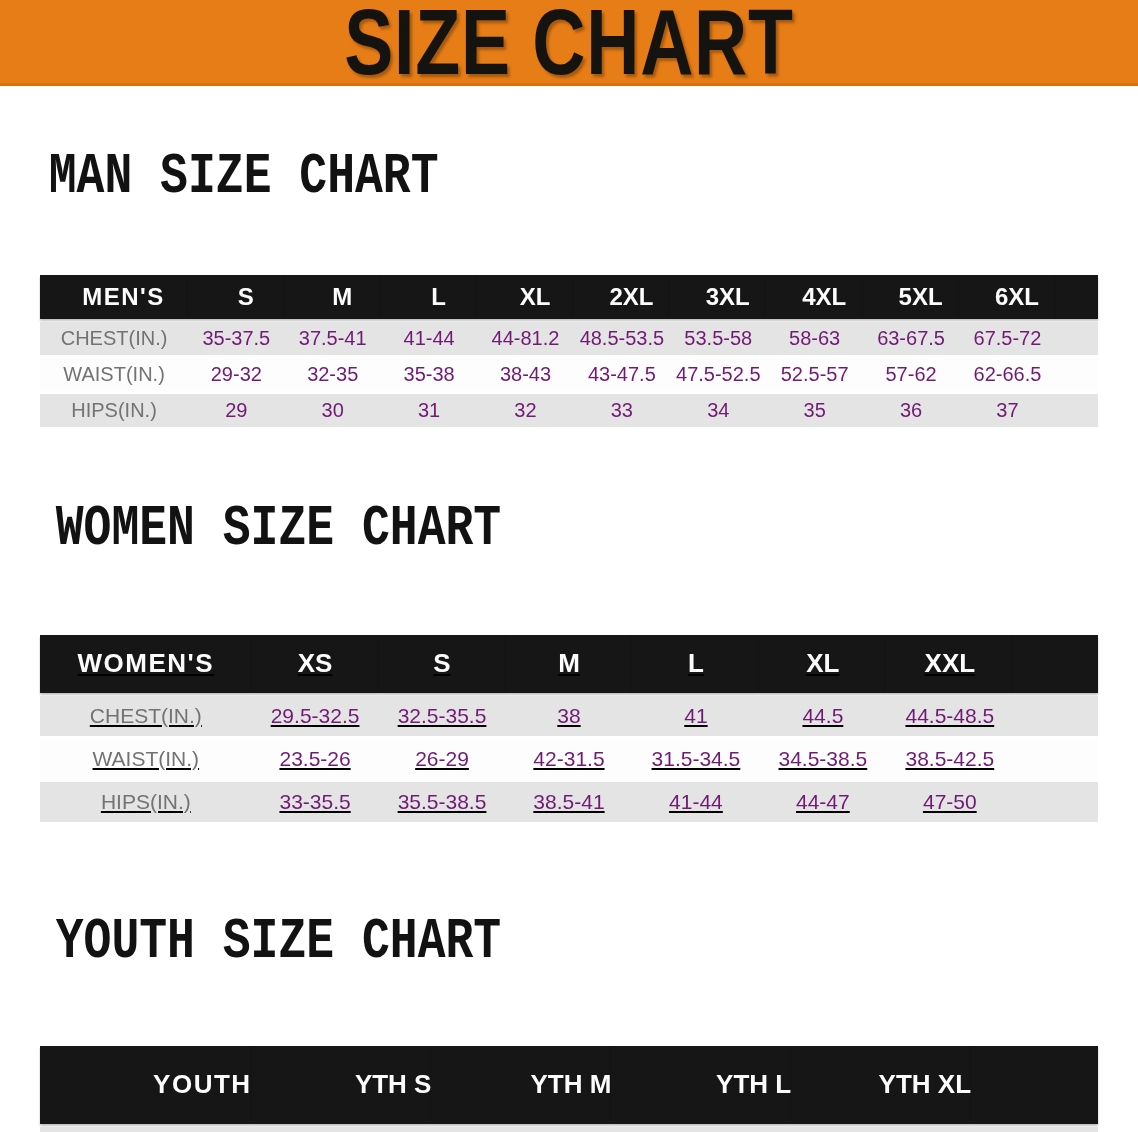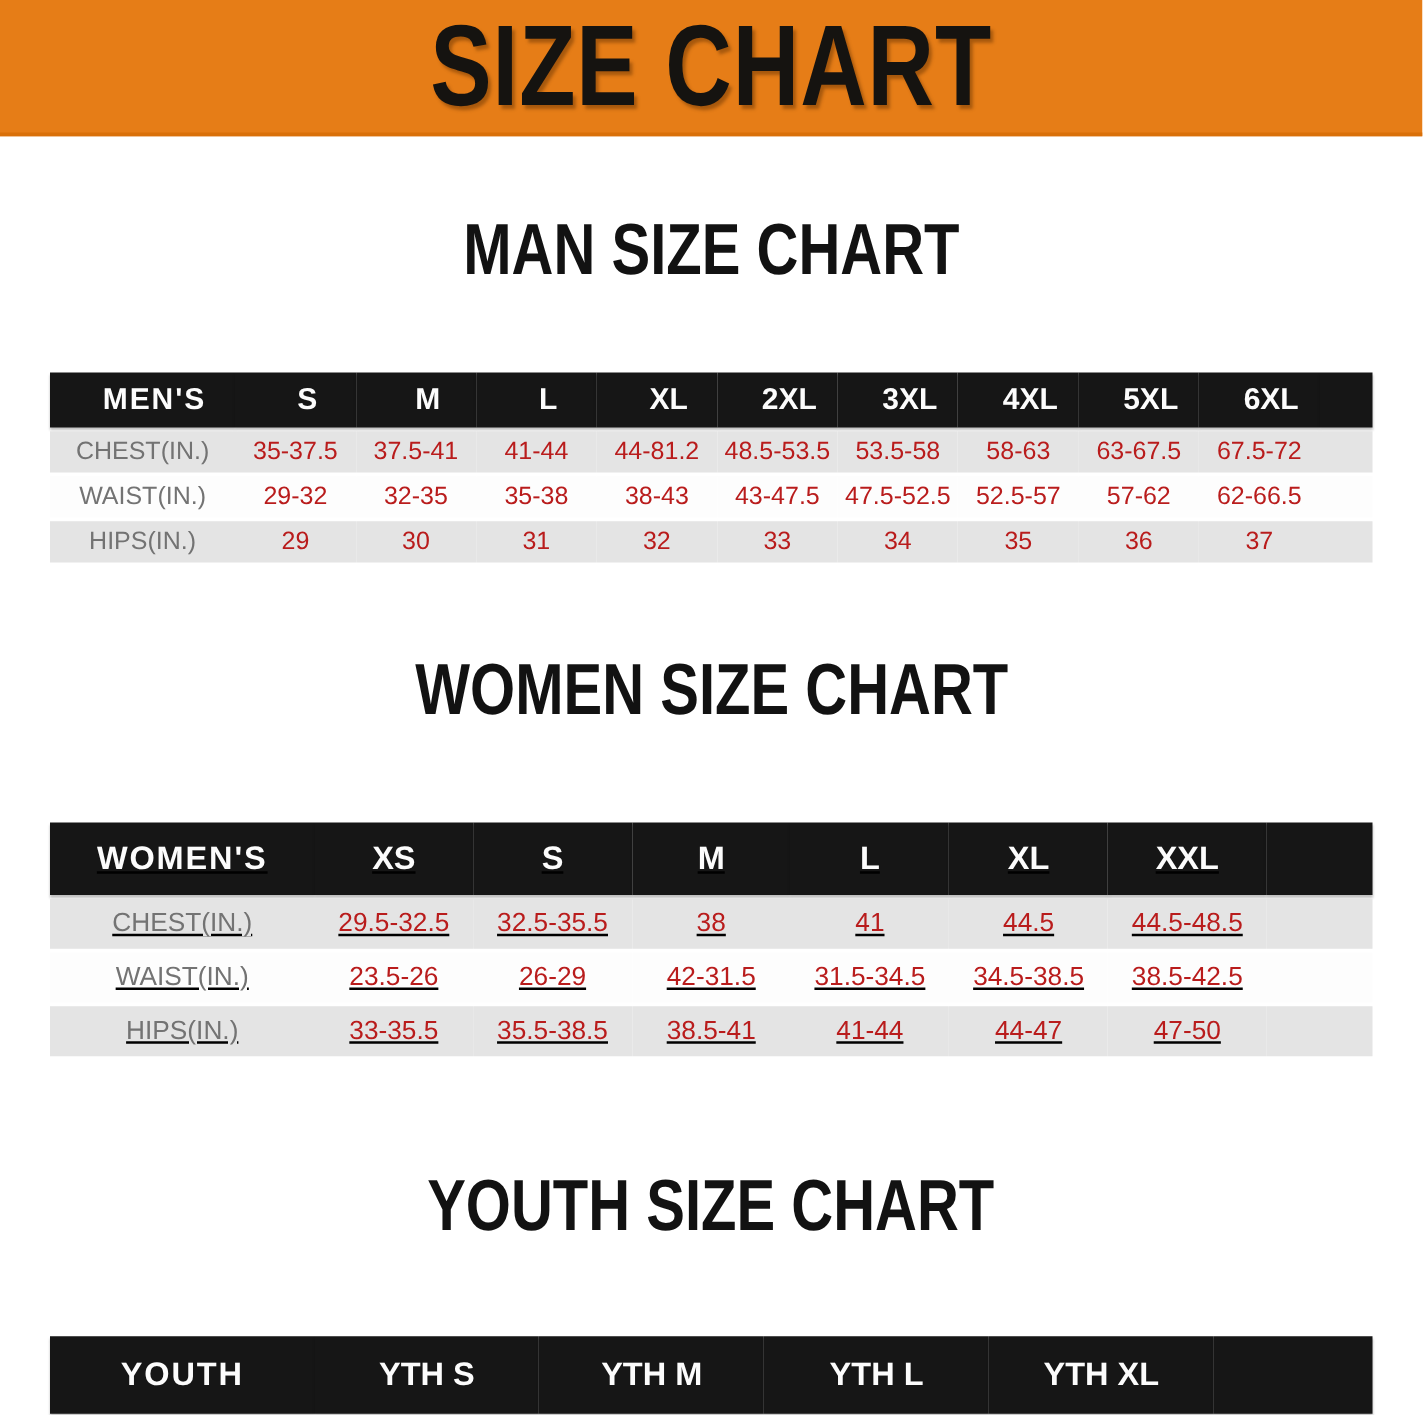--- a/index.html
+++ b/index.html
@@ -6,36 +6,36 @@
   html, body { margin: 0; padding: 0; }
   body {
     width: 1138px; height: 1132px;
     background: #ffffff;
     overflow: hidden;
     font-family: "Liberation Sans", sans-serif;
   }
 
   
   .banner {
-    width: 1138px; height: 109px;
+    width: 1138px; height: 86px;
     background: #E67D17;
     border-bottom: 3px solid #D97009;
     display: flex; align-items: center; justify-content: center;
   }
   .banner-title {
     display: inline-block;
     font-size: 92px; line-height: 1;
     font-weight: bold; color: #151310;
     letter-spacing: 1px; white-space: nowrap;
     transform: scaleX(0.80);
     text-shadow: 3px 3px 3px rgba(90,45,0,0.45);
   }
 
   
-  .heading-wrap { text-align: center; line-height: 1; }
+  .heading-wrap { text-align: left; line-height: 1; font-family: Liberation Mono, monospace; }
   .heading-wrap.men   { margin-top: 14px; }
   .heading-wrap.women { margin-top: 22px; }
   .heading-wrap.youth { margin-top: 40px; }
   .section-heading {
     display: inline-block;
     font-size: 58px; line-height: 1;
     font-weight: bold; color: #121212;
     white-space: nowrap;
     transform: scaleX(0.80);
   }
@@ -55,34 +55,34 @@
   thead th {
     background: #161616; color: #fcfcfc;
     font-weight: bold;
     box-shadow: 0 2px 2px rgba(0,0,0,0.25);
   }
   th.group-label {
     text-align: left; padding-left: 18px;
     font-size: 30px; letter-spacing: 1.5px;
   }
   td.row-label { font-size: 21px; color: #737373; }
-  td.size-cell { font-size: 21px; color: #b91c1c; }
+  td.size-cell { font-size: 21px; color: #701a75; }
   tr.row-gray  td { background: #E4E4E4; }
   tr.row-white td { background: #FDFDFD; }
 
   .men-table   { margin-top: 18px; }
   .women-table { margin-top: 25px; text-decoration: underline; }
   .youth-table { margin-top: 24px; }
 
   .men-table   thead th { height: 44px; font-size: 24px; padding-left: 19px; }
   .men-table   tbody td { height: 33px; }
   .men-table   td.size-cell, .men-table td.row-label { font-size: 20px; }
   .women-table thead th { height: 58px; font-size: 26px; }
   .women-table tbody td { height: 40px; }
-  .youth-table thead th { height: 62px; font-size: 26px; }
+  .youth-table thead th { height: 78px; font-size: 26px; text-align: right; }
   .youth-table tbody td { height: 43px; }
 </style>
 </head>
 <body>
 
 <div>
 
   <header class="banner">
     <span class="banner-title">SIZE CHART</span>
   </header>

